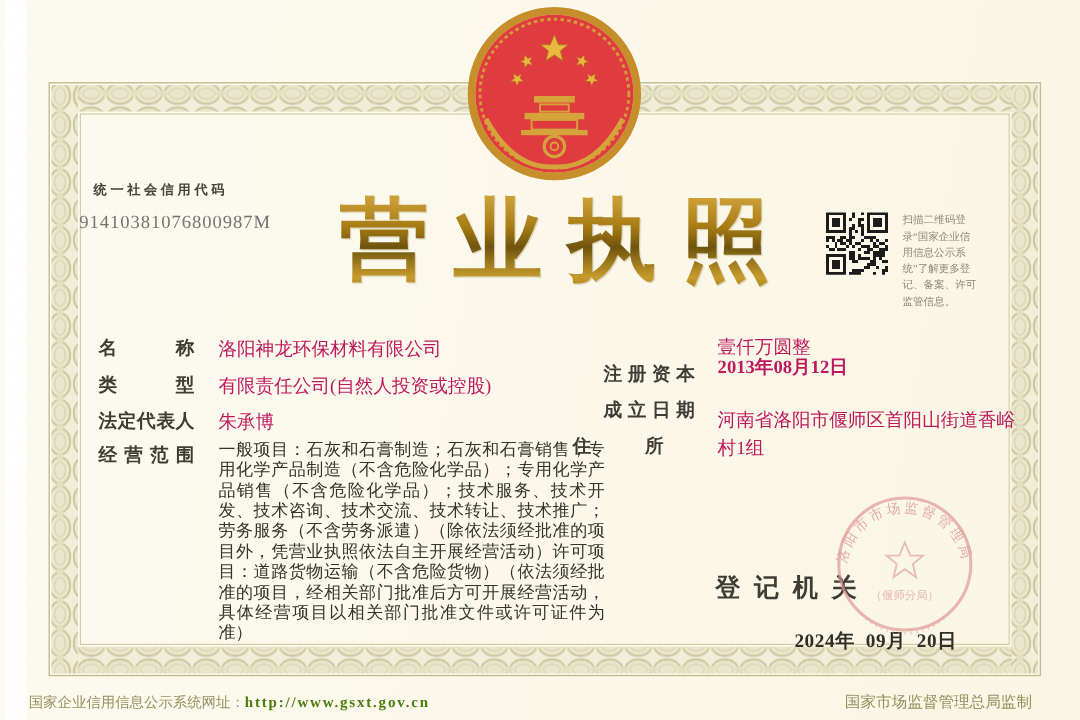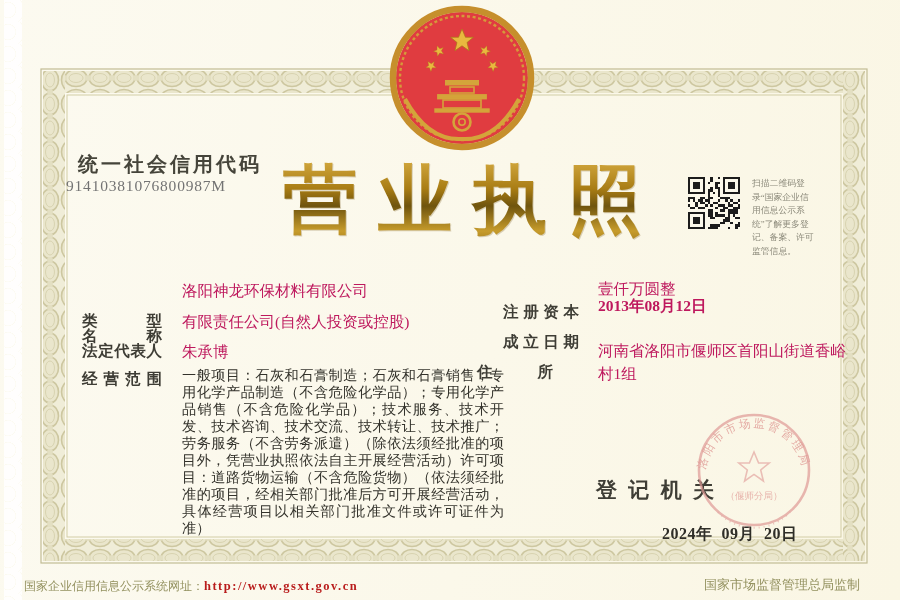--- a/index.html
+++ b/index.html
@@ -10,42 +10,42 @@
   #paper{left:0;top:0;width:900px;height:600px;
          background:linear-gradient(100deg,#fcfaf0 0%,#fbf8ea 55%,#faf6e4 100%);}
   #deckle-left{left:4px;top:0;width:18px;height:600px;
     background:repeating-radial-gradient(circle at 4px 10px,#ffffff 0 7px,rgba(255,255,255,0) 8px);
     background-size:18px 22px;opacity:.9;}
   
   .jlabel{display:inline-block;text-align:justify;text-align-last:justify;
           font-weight:bold;color:#3e3d35;font-size:15.5px;letter-spacing:0;}
   .w80{width:80px;} .w76{width:76px;margin-top:24px;}
   .val{color:#be185d;font-size:15.5px;}
-  #credit-label{left:78px;top:151px;font-weight:bold;font-size:20px;letter-spacing:3px;color:#45443a;
+  #credit-label{left:78px;top:151px;font-weight:bold;font-size:11px;letter-spacing:3px;color:#45443a;
                 font-family:"Liberation Sans","DejaVu Sans",sans-serif;}
   #credit-code{left:66px;top:177px;font-size:15.5px;letter-spacing:.8px;color:#737373;}
   
   #license-title{left:283px;top:151px;font-size:74px;font-weight:bold;letter-spacing:21px;white-space:nowrap;
      background:linear-gradient(180deg,#e0b54b 0%,#a87c14 38%,#6f540e 55%,#c79c2c 80%,#8d6a12 100%);
      -webkit-background-clip:text;background-clip:text;color:transparent;
      filter:drop-shadow(1px 1px 0 rgba(110,80,15,.25));}
   
   #qr-caption{left:752px;top:177px;width:64px;font-size:8.8px;line-height:13.6px;color:#8b897a;}
   
   #scope-text{left:182px;top:368px;width:322px;font-size:14.2px;line-height:17px;
               color:#33322b;text-align:justify;font-family:Liberation Mono, monospace;}
   
   #reg-label{left:596px;top:476px;width:118px;font-size:21px;}
   #reg-date{left:662px;top:524px;font-size:16px;color:#2f2e28;white-space:pre;font-weight:bold;letter-spacing:.5px;}
   
   #seal{left:688px;top:406px;filter:blur(.45px);opacity:.88;}
   
   .footer-olive{color:#93915f;font-size:12px;}
   #footer-left{left:24px;top:576px;}
-  #footer-url{color:#b91c1c;font-weight:bold;font-size:12.5px;letter-spacing:1.5px;font-family:Liberation Serif, serif;}
+  #footer-url{color:#4d7c0f;font-weight:bold;font-size:12.5px;letter-spacing:1.5px;font-family:Liberation Serif, serif;}
   #footer-right{left:648px;top:576px;width:212px;text-align:right;font-size:13px;}
 </style>
 </head>
 <body>
 
 <div id="canvas">
   <div id="paper" class="abs"></div>
   <div id="deckle-left" class="abs"></div>
 
   <svg class="abs" style="left:40px;top:68px;" width="828" height="496" viewBox="0 0 828 496">
@@ -230,21 +230,21 @@
         <rect x="14" y="0" width="7" height="7" fill="#1c1c1c"></rect>
         <rect x="15" y="1" width="5" height="5" fill="#fbf8ea"></rect>
         <rect x="16" y="2" width="3" height="3" fill="#1c1c1c"></rect>
         <rect x="0" y="14" width="7" height="7" fill="#1c1c1c"></rect>
         <rect x="1" y="15" width="5" height="5" fill="#fbf8ea"></rect>
         <rect x="2" y="16" width="3" height="3" fill="#1c1c1c"></rect>
       </g>
   </svg>
   <div id="qr-caption" class="abs">扫描二维码登录“国家企业信用信息公示系统”了解更多登记、备案、许可监管信息。</div>
 
-  <div class="abs" style="left:82px;top:280px;margin-top:46px;">
+  <div class="abs" style="left:82px;top:280px;">
     <span class="jlabel w80">名称</span></div>
   <div class="abs val" style="left:182px;top:281px;">洛阳神龙环保材料有限公司</div>
 
   <div class="abs" style="left:82px;top:311px;">
     <span class="jlabel w80">类型</span></div>
   <div class="abs val" style="left:182px;top:312px;">有限责任公司(自然人投资或控股)</div>
 
   <div class="abs" style="left:82px;top:341px;">
     <span class="jlabel w80">法定代表人</span></div>
   <div class="abs val" style="left:182px;top:342px;">朱承博</div>

